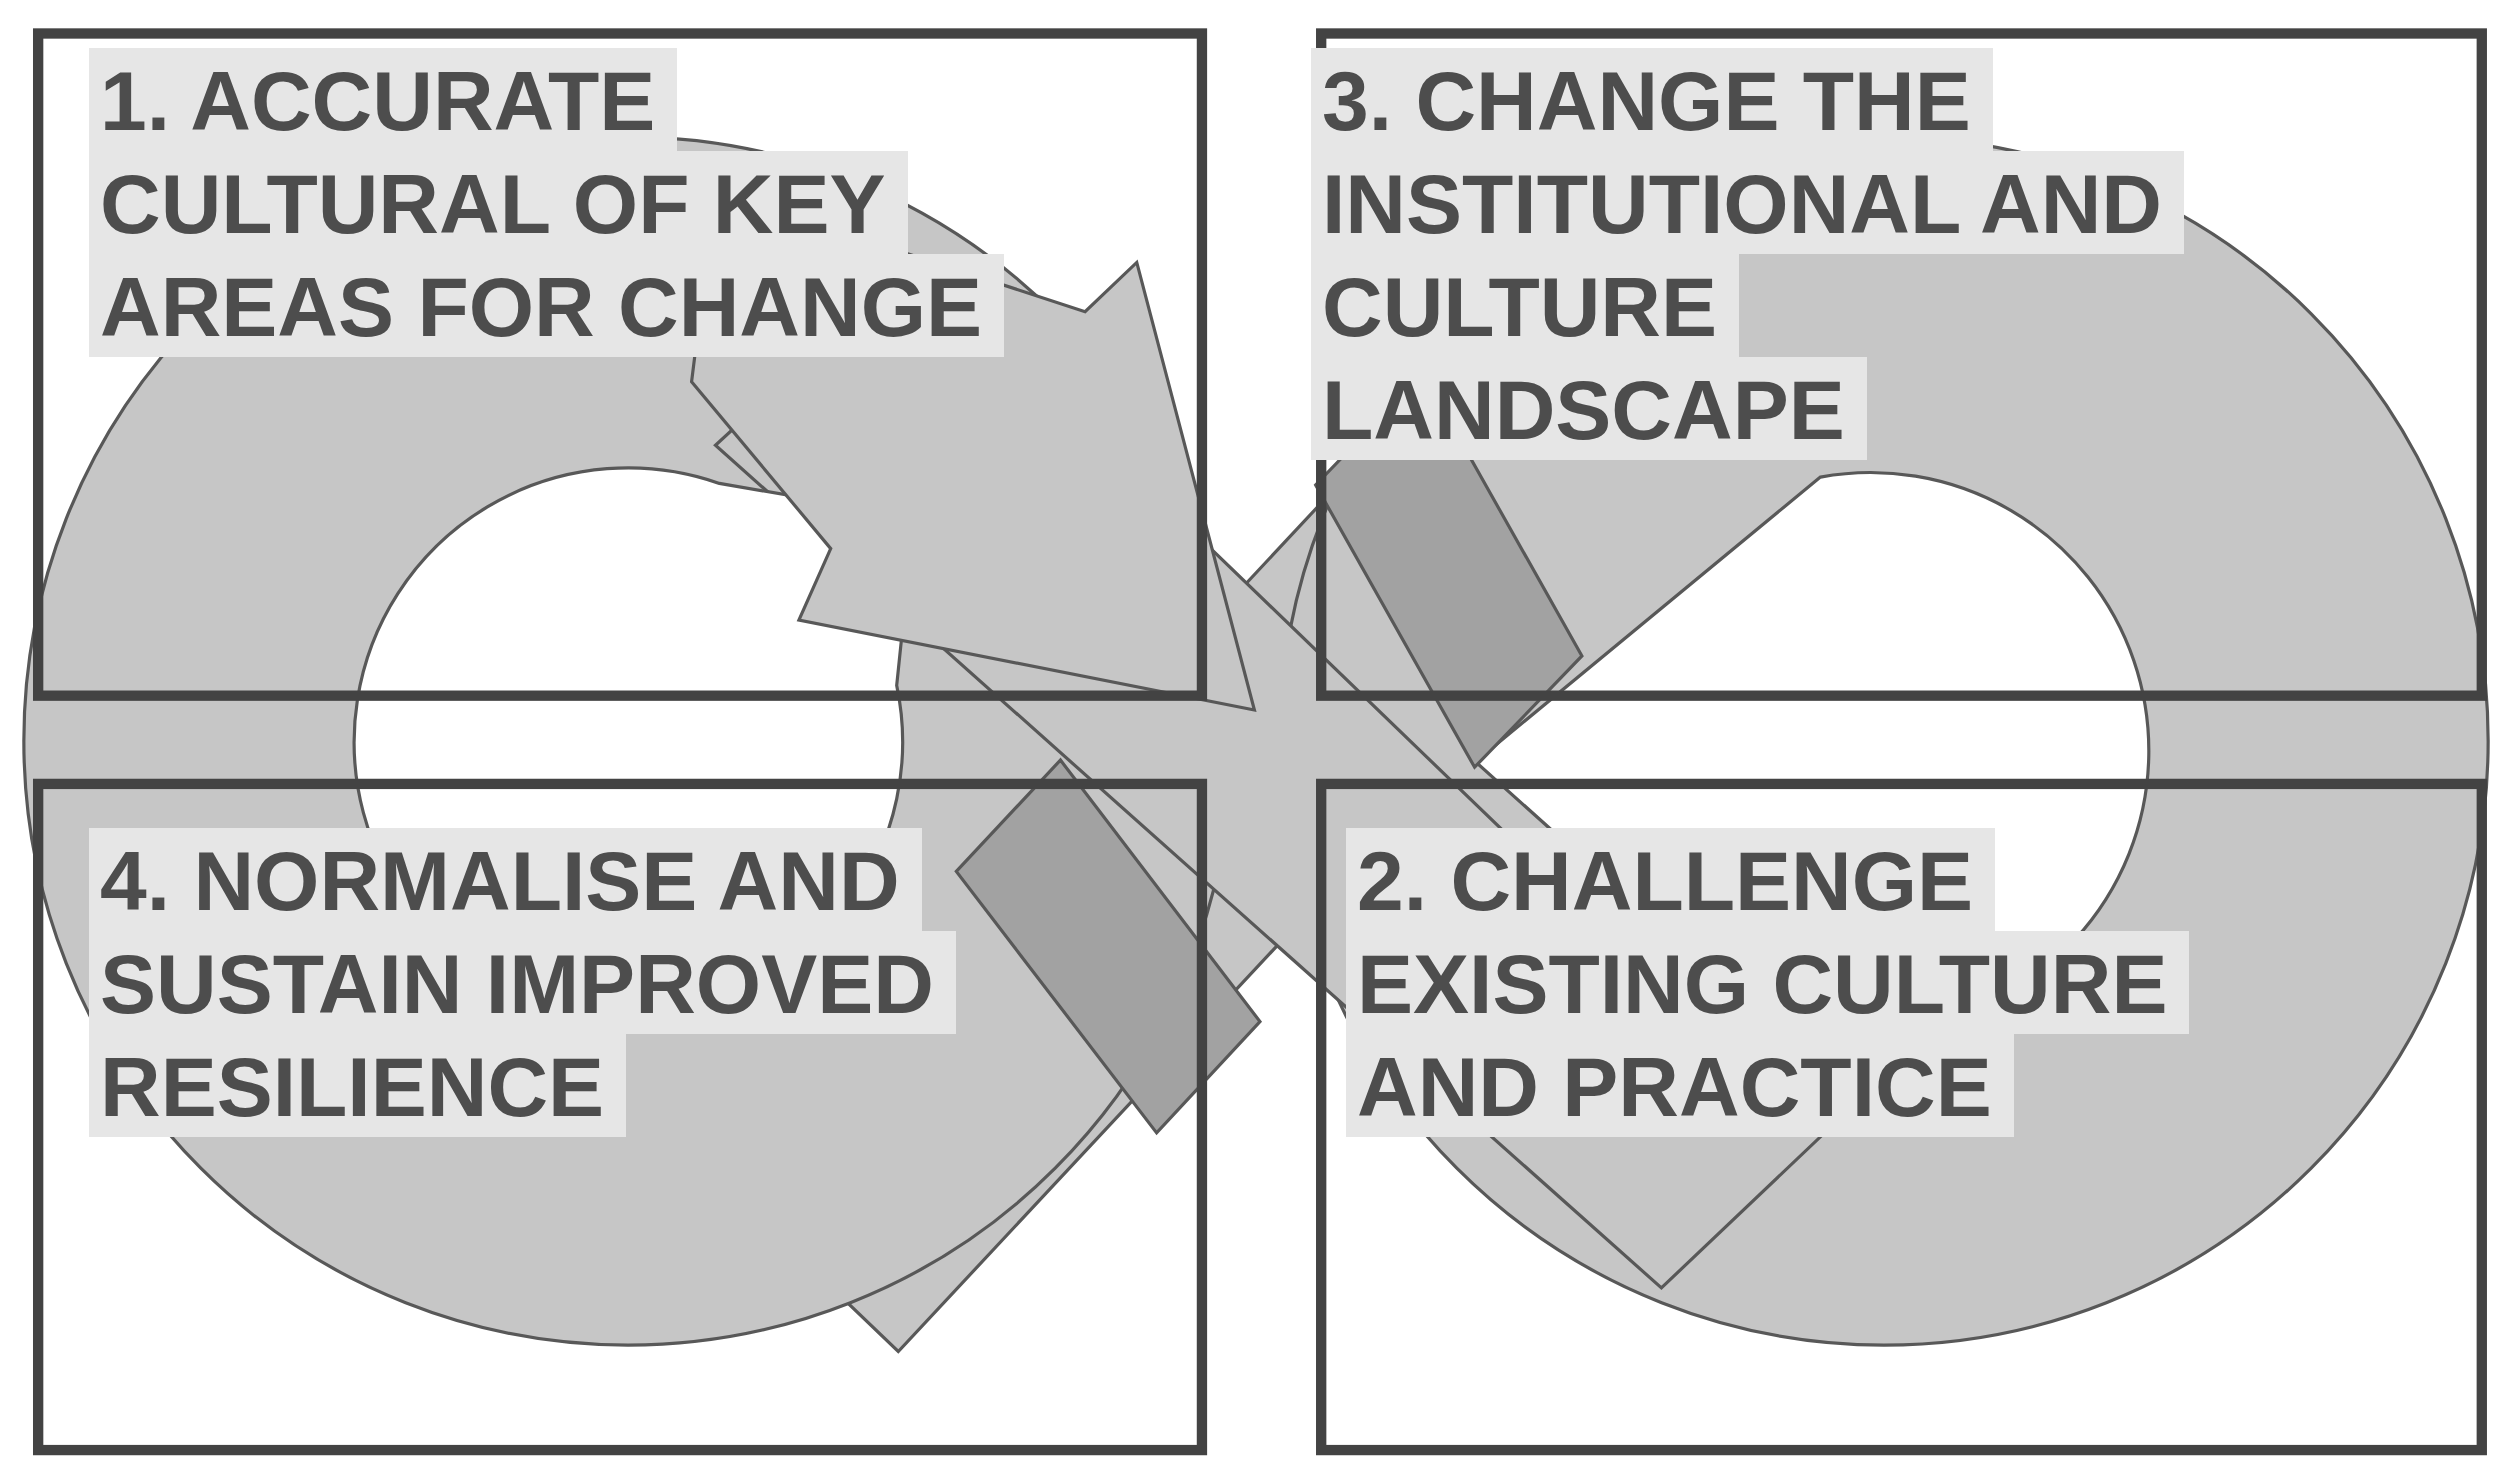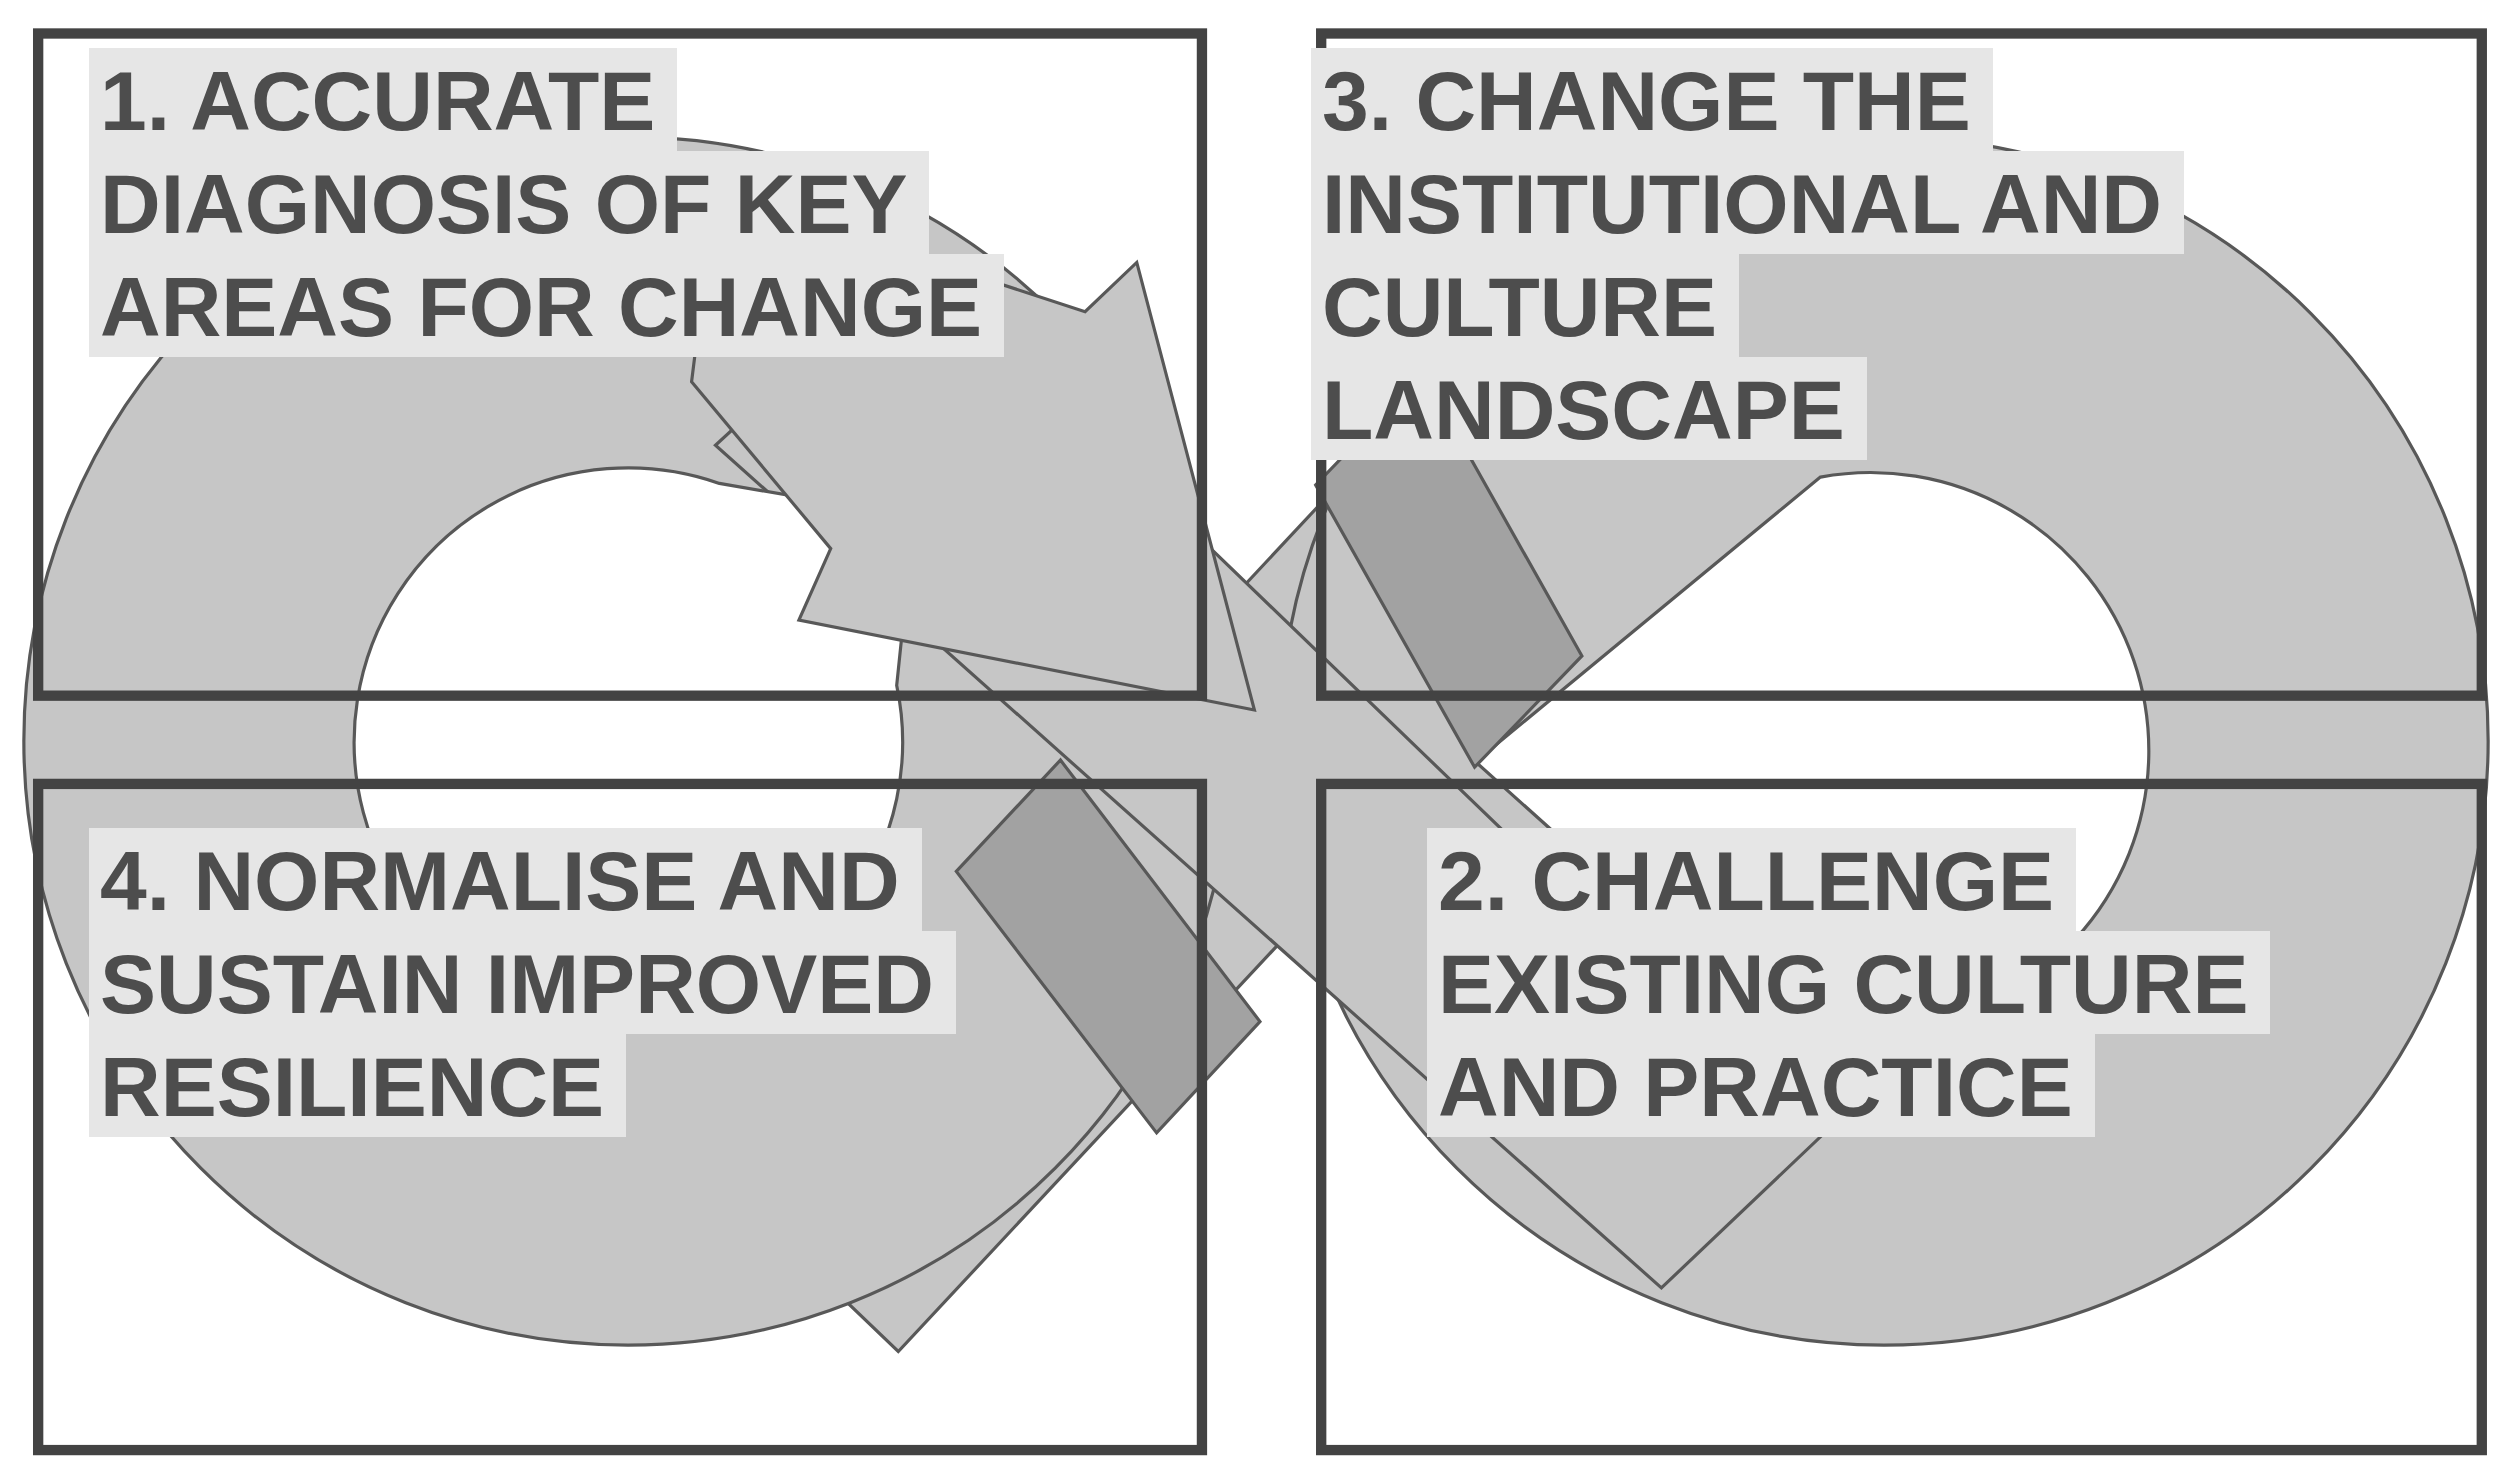--- a/index.html
+++ b/index.html
@@ -35,21 +35,21 @@
   }
   .label .line{
     width:fit-content;
     background:var(--label_bg);
     padding:8px 22px 4px 11px;
   }
   .label .line:empty{display:none;}
   #label-1{left:89px;top:48px;}
   #label-3{left:1311px;top:48px;}
   #label-4{left:89px;top:828px;text-align:right;}
-  #label-2{left:1427px;top:828px;}
+  #label-2{left:1346px;top:828px;}
 </style>
 </head>
 <body>
 
 <div id="stage">
 
   <svg id="diagram-svg" viewBox="0 0 3160 1859" aria-hidden="true">
 
     <polygon class="band" points="2010,260 2255,495 1130,1700 885,1465"></polygon>
 
@@ -67,21 +67,21 @@
     <polygon class="arrow" points="900,240 1365,392 1430,330 1578,893 1005,780 1045,690 870,480"></polygon>
 
     <rect class="qbox" x="48" y="42" width="1464" height="833"></rect>
     <rect class="qbox" x="1662" y="42" width="1460" height="833"></rect>
     <rect class="qbox" x="48" y="986" width="1464" height="838"></rect>
     <rect class="qbox" x="1662" y="986" width="1460" height="838"></rect>
   </svg>
 
   <div class="label" id="label-1">
     <div class="line">1. ACCURATE</div>
-    <div class="line">DIAGNOSIS OF KEY</div>
+    <div class="line">CULTURAL OF KEY</div>
     <div class="line">AREAS FOR CHANGE</div>
 
   </div>
 
   <div class="label" id="label-3">
     <div class="line">3. CHANGE THE</div>
     <div class="line">INSTITUTIONAL AND</div>
     <div class="line">CULTURE</div>
     <div class="line">LANDSCAPE</div>
   </div>

